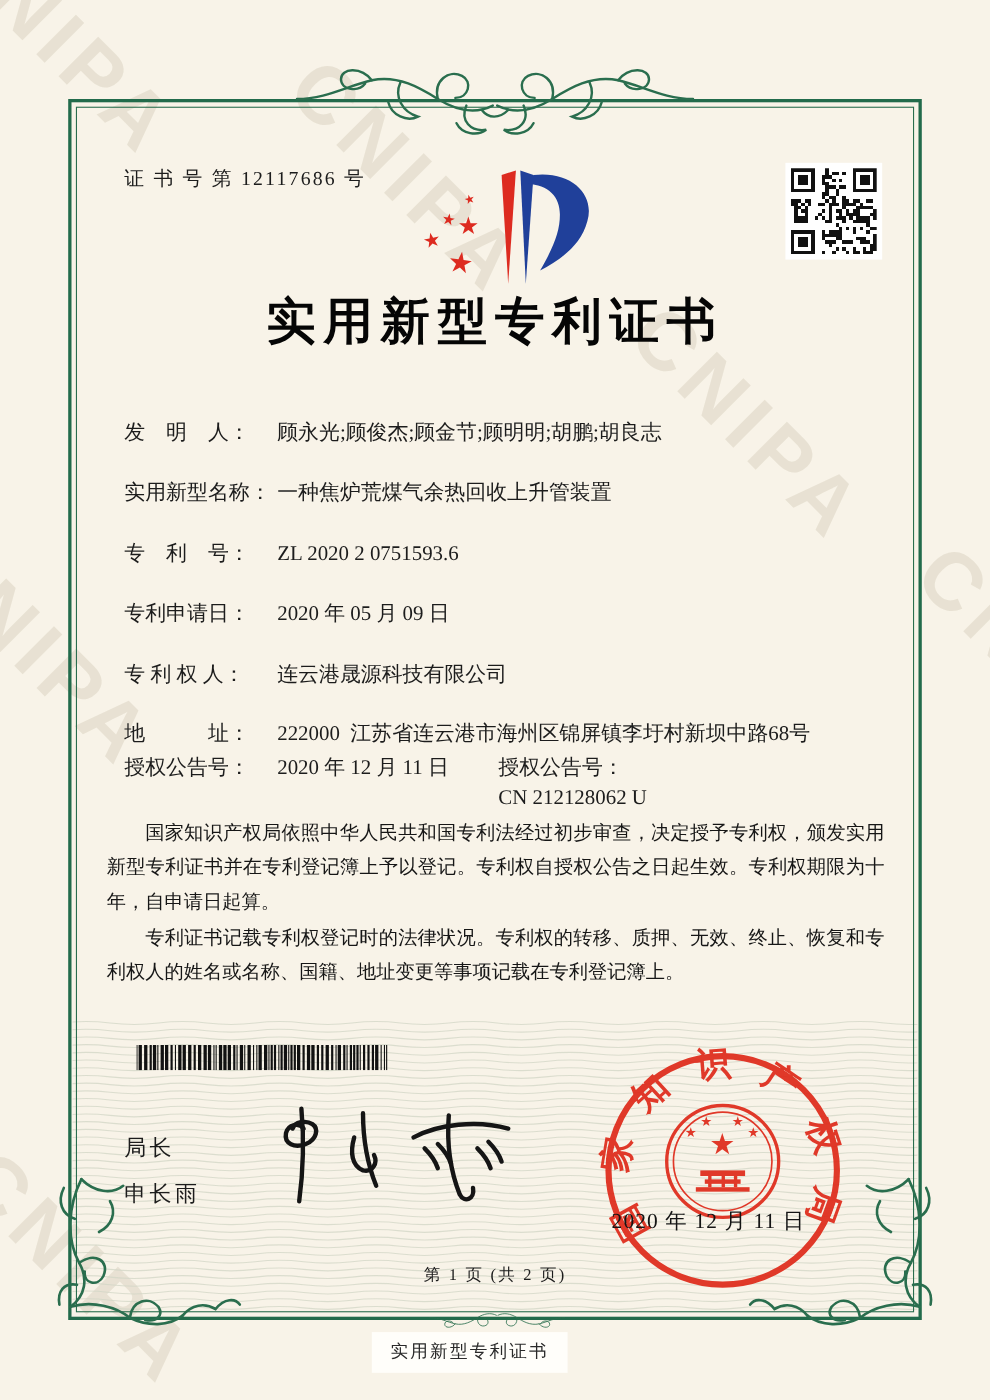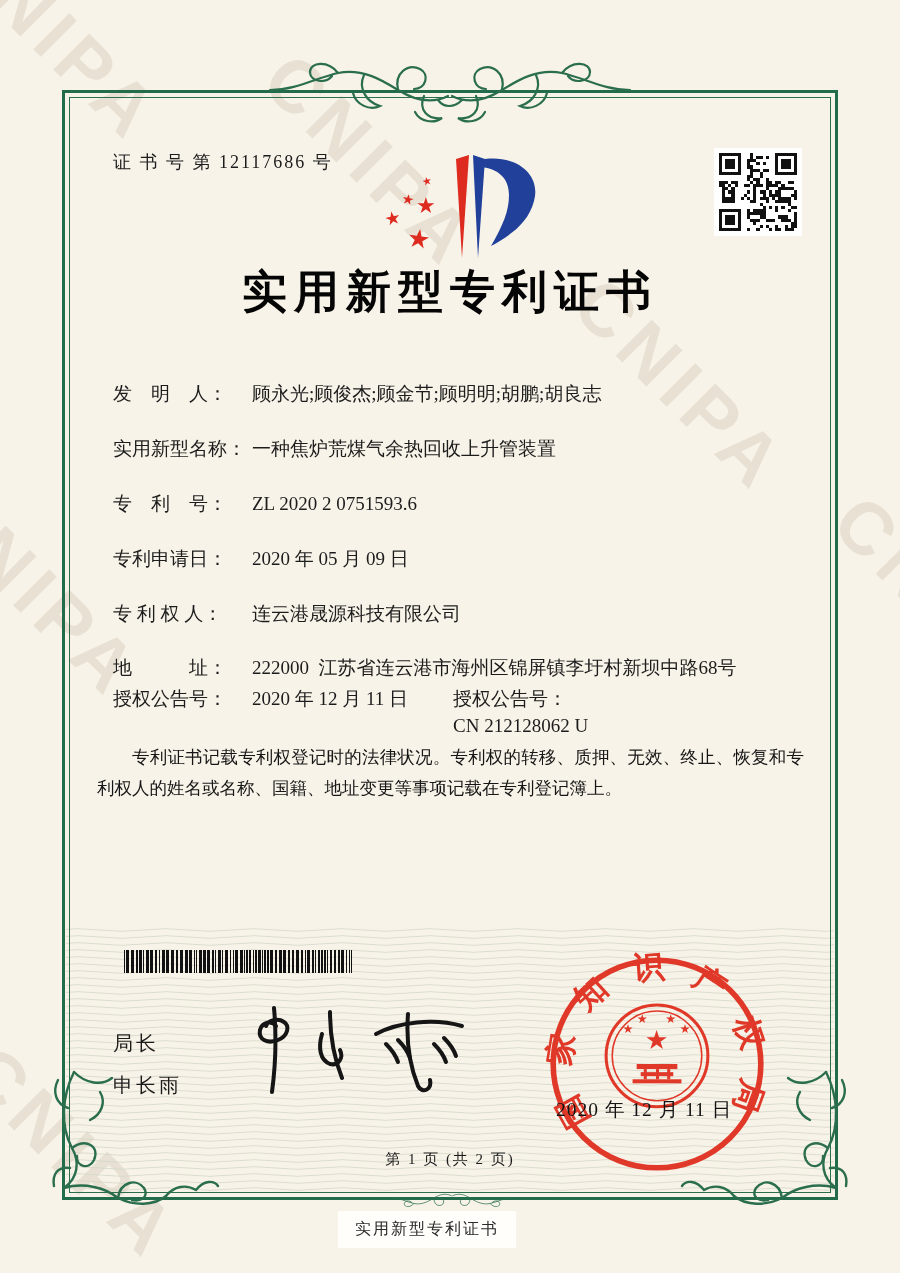--- a/index.html
+++ b/index.html
@@ -418,20 +418,21 @@
       <span class="flabel">授权公告号：</span>
       <span class="fvalue">2020 年 12 月 11 日</span>
       <span class="grant2">
         <span class="flabel">授权公告号：</span>
         <span class="fvalue">CN 212128062 U</span>
       </span>
     </div>
   </div>
 
   <div class="paras">
+    <p>国家知识产权局依照中华人民共和国专利法经过初步审查，决定授予专利权，颁发实用新型专利证书并在专利登记簿上予以登记。专利权自授权公告之日起生效。专利权期限为十年，自申请日起算。</p>
     <p>专利证书记载专利权登记时的法律状况。专利权的转移、质押、无效、终止、恢复和专利权人的姓名或名称、国籍、地址变更等事项记载在专利登记簿上。</p>
   </div>
 
   <div class="barcode" id="barcode"><i style="width:1px;margin-right:1px"></i><i style="width:3px;margin-right:2px"></i><i style="width:3px;margin-right:2px"></i><i style="width:2px;margin-right:1px"></i><i style="width:3px;margin-right:1px"></i><i style="width:1px;margin-right:2px"></i><i style="width:3px;margin-right:1px"></i><i style="width:3px;margin-right:2px"></i><i style="width:2px;margin-right:2px"></i><i style="width:1px;margin-right:2px"></i><i style="width:3px;margin-right:1px"></i><i style="width:3px;margin-right:2px"></i><i style="width:3px;margin-right:2px"></i><i style="width:2px;margin-right:2px"></i><i style="width:3px;margin-right:2px"></i><i style="width:3px;margin-right:1px"></i><i style="width:3px;margin-right:2px"></i><i style="width:1px;margin-right:1px"></i><i style="width:1px;margin-right:2px"></i><i style="width:3px;margin-right:1px"></i><i style="width:3px;margin-right:1px"></i><i style="width:3px;margin-right:2px"></i><i style="width:2px;margin-right:1px"></i><i style="width:1px;margin-right:2px"></i><i style="width:3px;margin-right:1px"></i><i style="width:1px;margin-right:2px"></i><i style="width:3px;margin-right:2px"></i><i style="width:1px;margin-right:2px"></i><i style="width:1px;margin-right:1px"></i><i style="width:3px;margin-right:2px"></i><i style="width:3px;margin-right:1px"></i><i style="width:1px;margin-right:1px"></i><i style="width:2px;margin-right:1px"></i><i style="width:2px;margin-right:2px"></i><i style="width:1px;margin-right:1px"></i><i style="width:2px;margin-right:1px"></i><i style="width:3px;margin-right:1px"></i><i style="width:1px;margin-right:1px"></i><i style="width:2px;margin-right:1px"></i><i style="width:2px;margin-right:1px"></i><i style="width:3px;margin-right:2px"></i><i style="width:2px;margin-right:2px"></i><i style="width:3px;margin-right:1px"></i><i style="width:3px;margin-right:2px"></i><i style="width:2px;margin-right:2px"></i><i style="width:2px;margin-right:2px"></i><i style="width:3px;margin-right:2px"></i><i style="width:2px;margin-right:2px"></i><i style="width:1px;margin-right:1px"></i><i style="width:3px;margin-right:2px"></i><i style="width:2px;margin-right:1px"></i><i style="width:1px;margin-right:2px"></i><i style="width:2px;margin-right:1px"></i><i style="width:2px;margin-right:1px"></i><i style="width:2px;margin-right:1px"></i><i style="width:1px;margin-right:2px"></i><i style="width:2px;margin-right:2px"></i><i style="width:2px;margin-right:2px"></i><i style="width:2px;margin-right:1px"></i><i style="width:3px;margin-right:2px"></i><i style="width:1px;margin-right:2px"></i><i style="width:1px;margin-right:1px"></i><i style="width:1px;margin-right:1px"></i></div>
 
   <div class="director-title">局长</div>
   <div class="director-name">申长雨</div>
 
   <svg class="signature" viewBox="0 0 235 102">
     <g stroke="#151515" stroke-width="4" fill="none" stroke-linecap="round">

